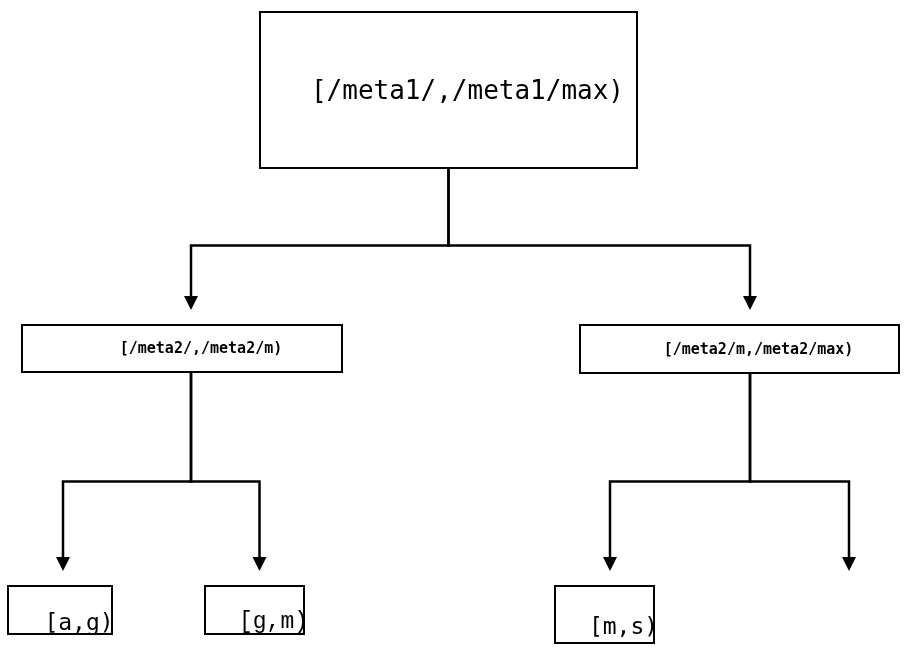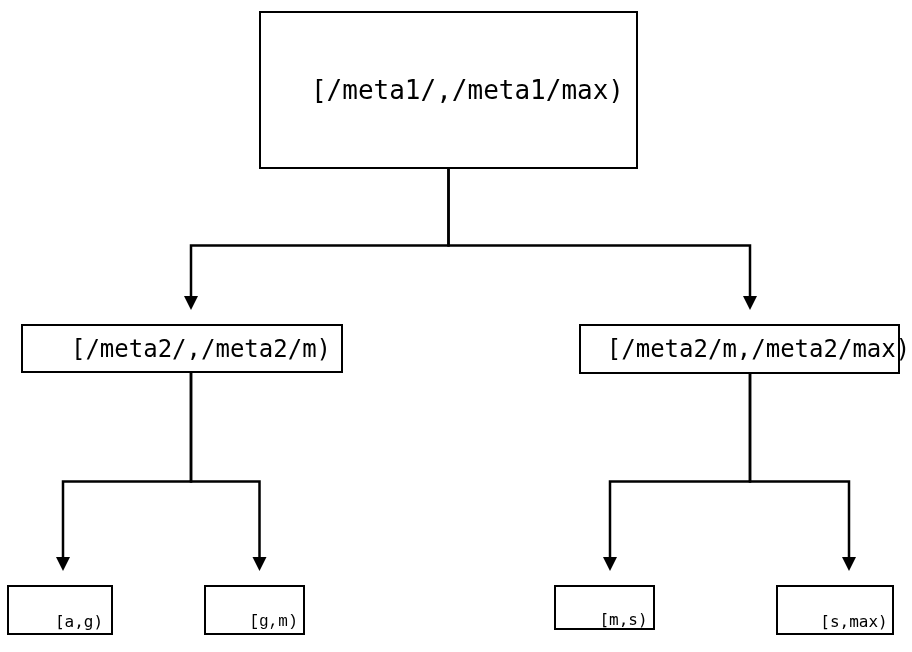--- a/index.html
+++ b/index.html
@@ -41,22 +41,22 @@
     text-align: center;
     padding-left: 38px;
   }
   .node-label {
     color: #000000;
     white-space: pre;
     letter-spacing: 0px;
     line-height: 1;
   }
   .level-root .node-label { font-size: 26px; }
-  .level-mid  .node-label { font-size: 24px; }
-  .level-leaf .node-label { font-size: 16px; margin-top: 24px; }
+  .level-mid  .node-label { font-size: 15px; font-weight: bold; }
+  .level-leaf .node-label { font-size: 23px; margin-top: 24px; }
 </style>
 </head>
 <body>
 
 <div id="diagram-root">
 
   <svg id="edge-layer" width="912" height="652" viewBox="0 0 912 652" xmlns="http://www.w3.org/2000/svg">
 
     <g>
       <path d="M 448.5 169 L 448.5 245.5 L 191 245.5 L 191 298" fill="none" stroke="#000000" stroke-width="2.5"></path>
@@ -102,21 +102,18 @@
   </div>
 
   <div class="node-box level-leaf" style="left:7px; top:585px; width:106px; height:50px;">
     <span class="node-label">[a,g)</span>
   </div>
 
   <div class="node-box level-leaf" style="left:204px; top:585px; width:101px; height:50px;font-family:Liberation Mono, monospace;">
     <span class="node-label">[g,m)</span>
   </div>
 
-  <div class="node-box level-leaf" style="left:554px; top:585px; width:101px; height:45px;">
+  <div class="node-box level-leaf" style="left:554px; top:585px; width:101px; height:59px;">
     <span class="node-label">[m,s)</span>
   </div>
 
-  <div class="node-box level-leaf" style="left:776px; top:585px; width:118px; height:50px;">
-    <span class="node-label">[s,max)</span>
-  </div>
 
 </div>
 
 </body></html>

